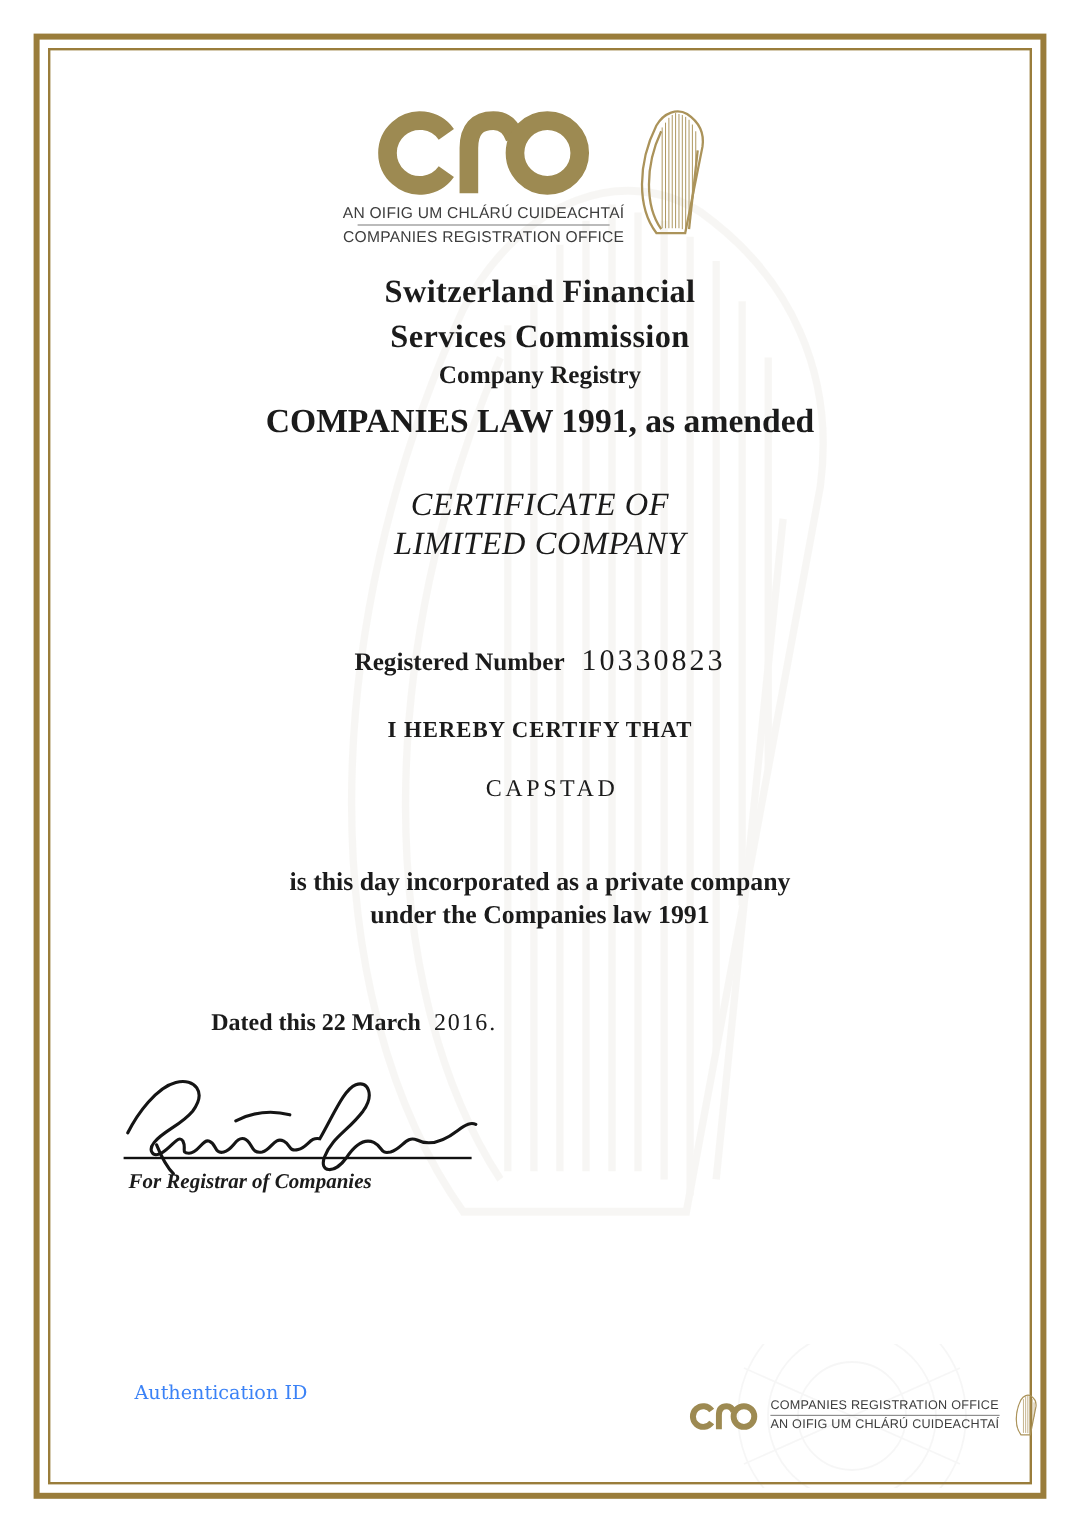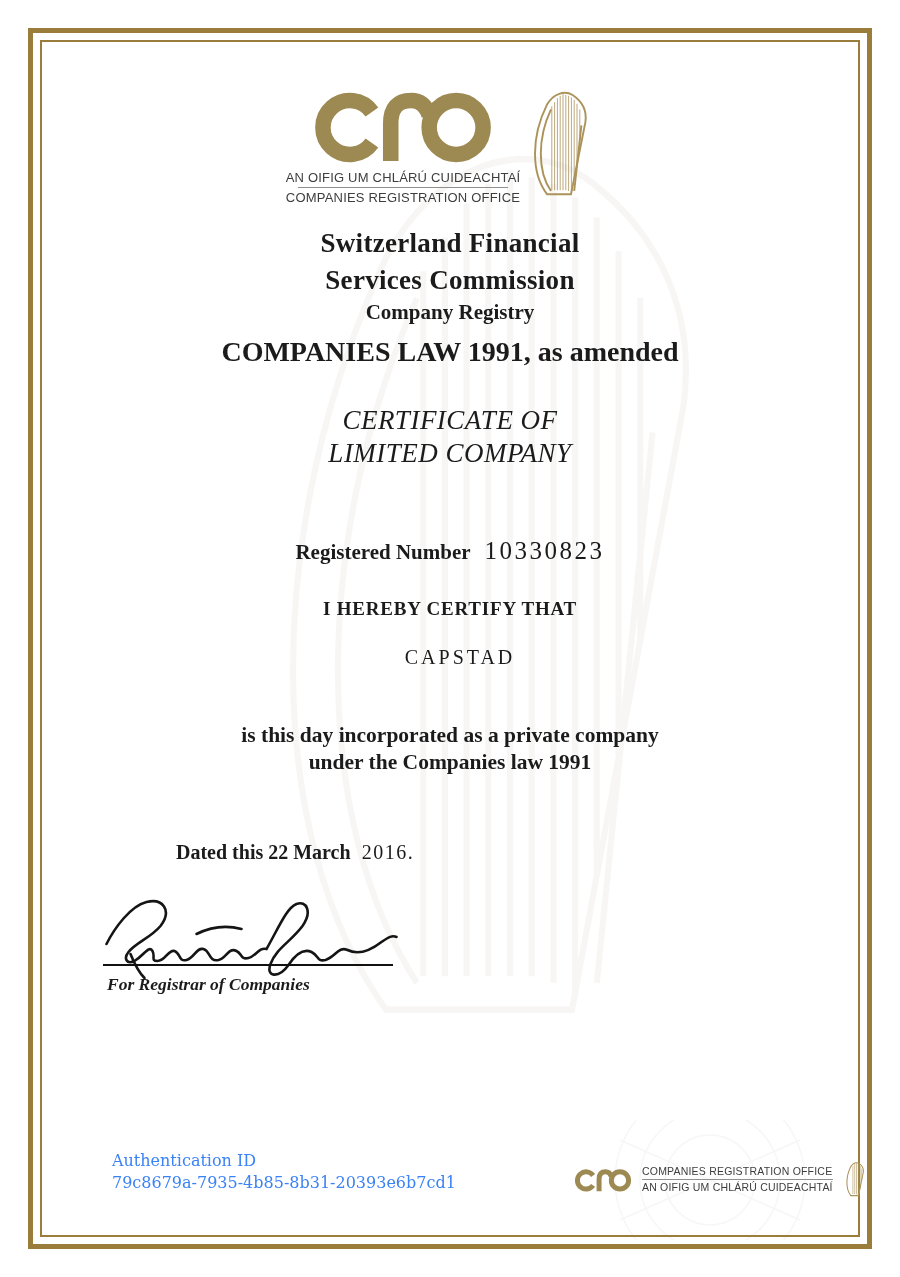--- a/index.html
+++ b/index.html
@@ -162,21 +162,20 @@
     <path d="M 6 54 C 14 38, 30 16, 46 12 C 62 8, 72 20, 60 36 C 50 48, 36 52, 28 62 C 23 68, 26 75, 34 71 C 44 65, 48 55, 52 61 C 55 67, 50 71, 57 71 C 65 71, 68 59, 74 61 C 80 63, 78 72, 86 70 C 94 68, 96 57, 103 59 C 110 61, 108 72, 118 70 C 126 68, 128 57, 136 61 C 142 64, 140 70, 148 68 C 156 66, 158 57, 166 59 C 178 38, 186 18, 196 14 C 206 10, 212 22, 202 36 C 190 52, 176 58, 170 74 C 165 87, 178 89, 188 75 C 194 66, 202 58, 211 62 C 219 66, 216 72, 225 70 C 235 67, 238 56, 247 60 C 257 65, 268 62, 281 52 C 288 47, 292 45, 296 47"></path>
     <path d="M 96 44 C 110 37, 126 35, 141 39"></path>
     <path d="M 30 64 C 34 74, 38 82, 44 88"></path>
   </g>
 </svg>
 <div class="signature-line"></div>
 <div class="t-registrar">For Registrar of Companies</div>
 
 <div class="auth-block">
   <div>Authentication ID</div>
-  <div>79c8679a-7935-4b85-8b31-20393e6b7cd1</div>
 </div>
 
 <div class="logo-bottom">
   <svg width="58" height="30" viewBox="0 0 220 115">
     <g stroke="#9d8a52" fill="none" stroke-width="19" stroke-linecap="butt">
       <path d="M 72 44 A 33 33 0 1 0 72 82"></path>
       <path d="M 95 104 L 95 58 Q 95 30 120 30 Q 136 30 142 48"></path>
       <circle cx="175" cy="63" r="33"></circle>
     </g>
   </svg>

